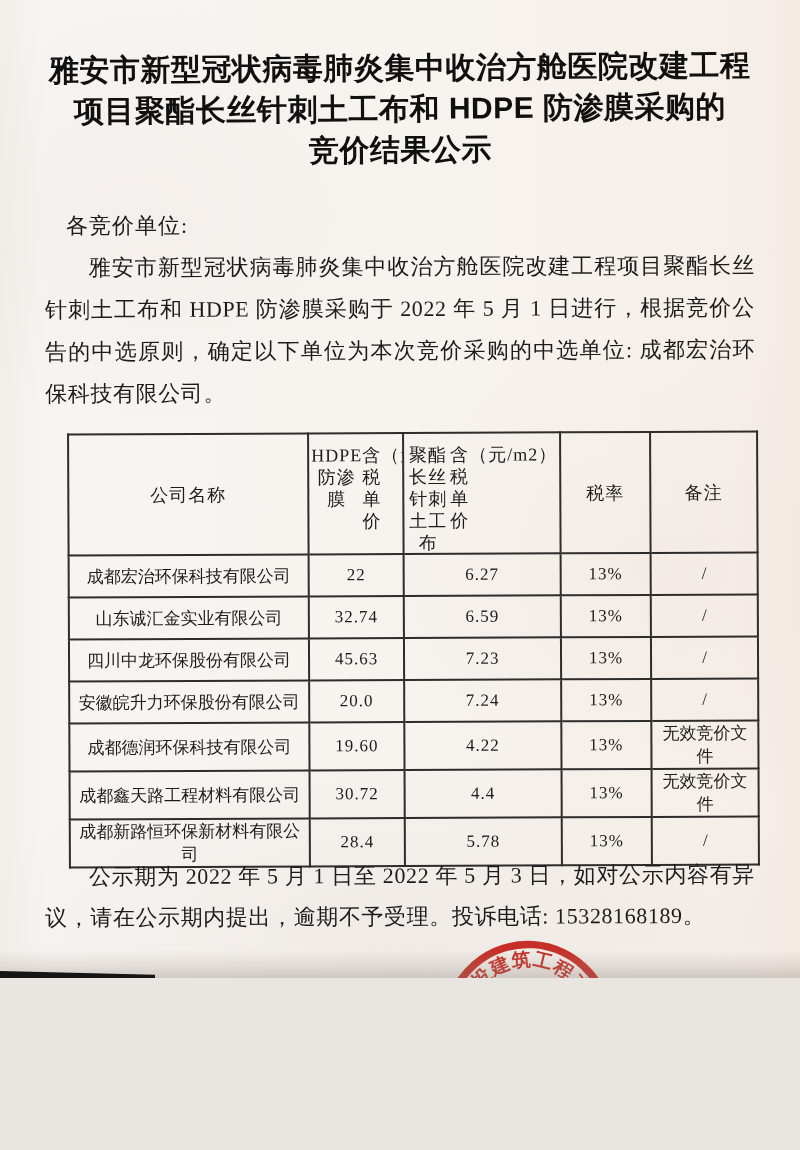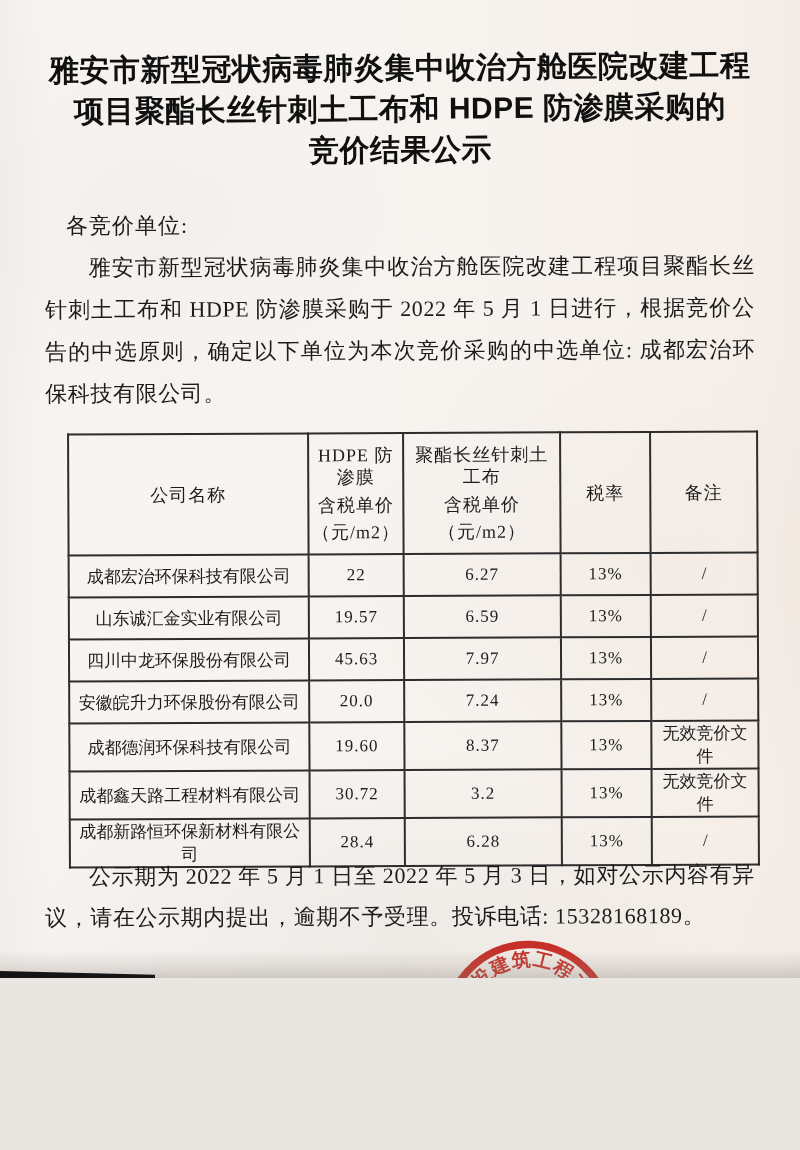--- a/index.html
+++ b/index.html
@@ -73,21 +73,21 @@
   table.bid-table td {
     border: 2px solid #2d2d2d;
     text-align: center;
     vertical-align: middle;
     padding: 0 2px;
     overflow: hidden;
   }
   tr.head-row td { height: 119px; font-size: 18px; letter-spacing: 1px; }
   .head-stack {
     display: flex;
-    flex-direction: column;
+    flex-direction: row;
     justify-content: space-between;
     height: 99px;
     padding: 0 0;
   }
   .head-stack span { display: block; line-height: 22px; }
   tr.data-row td { height: 40px; font-size: 17px; }
   td.cell-company { font-size: 17px; letter-spacing: 0px; }
   td.cell-num { font-size: 17px; letter-spacing: 1px; margin-top: 8px; }
   td.cell-remark { font-size: 16.5px; }
 
@@ -171,57 +171,57 @@
 
         <tr class="data-row">
           <td class="cell-company">成都宏治环保科技有限公司</td>
           <td class="cell-num">22</td>
           <td class="cell-num">6.27</td>
           <td class="cell-num">13%</td>
           <td class="cell-remark">/</td>
         </tr>
         <tr class="data-row">
           <td class="cell-company">山东诚汇金实业有限公司</td>
-          <td class="cell-num">19.57</td>
+          <td class="cell-num">32.74</td>
           <td class="cell-num">6.59</td>
           <td class="cell-num">13%</td>
           <td class="cell-remark">/</td>
         </tr>
         <tr class="data-row">
           <td class="cell-company">四川中龙环保股份有限公司</td>
           <td class="cell-num">45.63</td>
-          <td class="cell-num">7.97</td>
+          <td class="cell-num">7.23</td>
           <td class="cell-num">13%</td>
           <td class="cell-remark">/</td>
         </tr>
         <tr class="data-row">
           <td class="cell-company">安徽皖升力环保股份有限公司</td>
           <td class="cell-num">20.0</td>
           <td class="cell-num">7.24</td>
           <td class="cell-num">13%</td>
           <td class="cell-remark">/</td>
         </tr>
         <tr class="data-row">
           <td class="cell-company">成都德润环保科技有限公司</td>
           <td class="cell-num">19.60</td>
-          <td class="cell-num">8.37</td>
+          <td class="cell-num">4.22</td>
           <td class="cell-num">13%</td>
           <td class="cell-remark">无效竞价文件</td>
         </tr>
         <tr class="data-row">
           <td class="cell-company">成都鑫天路工程材料有限公司</td>
           <td class="cell-num">30.72</td>
-          <td class="cell-num">3.2</td>
+          <td class="cell-num">4.4</td>
           <td class="cell-num">13%</td>
           <td class="cell-remark">无效竞价文件</td>
         </tr>
         <tr class="data-row">
           <td class="cell-company">成都新路恒环保新材料有限公司</td>
           <td class="cell-num">28.4</td>
-          <td class="cell-num">6.28</td>
+          <td class="cell-num">5.78</td>
           <td class="cell-num">13%</td>
           <td class="cell-remark">/</td>
         </tr>
       </tbody>
     </table>
   </div>
 
   <div class="para para-2">公示期为 2022 年 5 月 1 日至 2022 年 5 月 3 日，如对公示内容有异议，请在公示期内提出，逾期不予受理。投诉电话: 15328168189。</div>
 
   <div class="signature">

